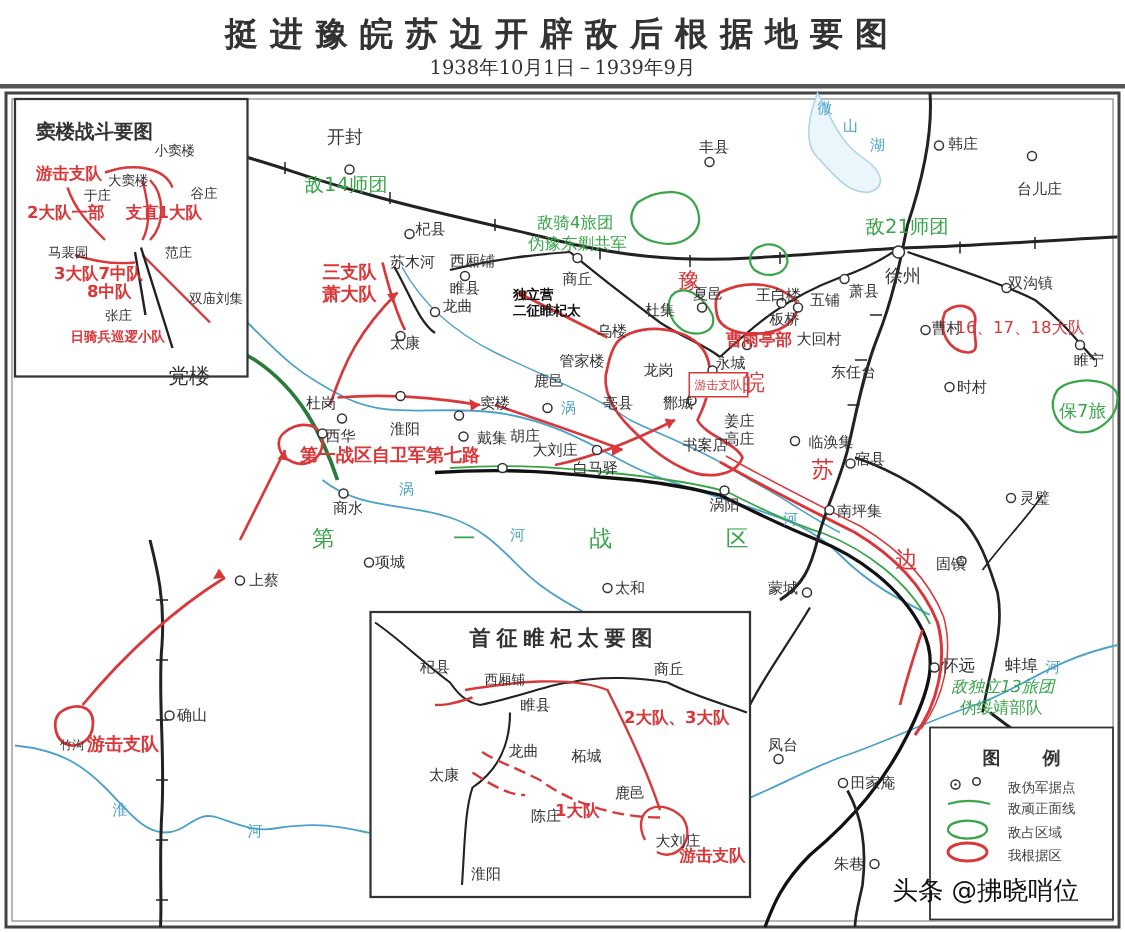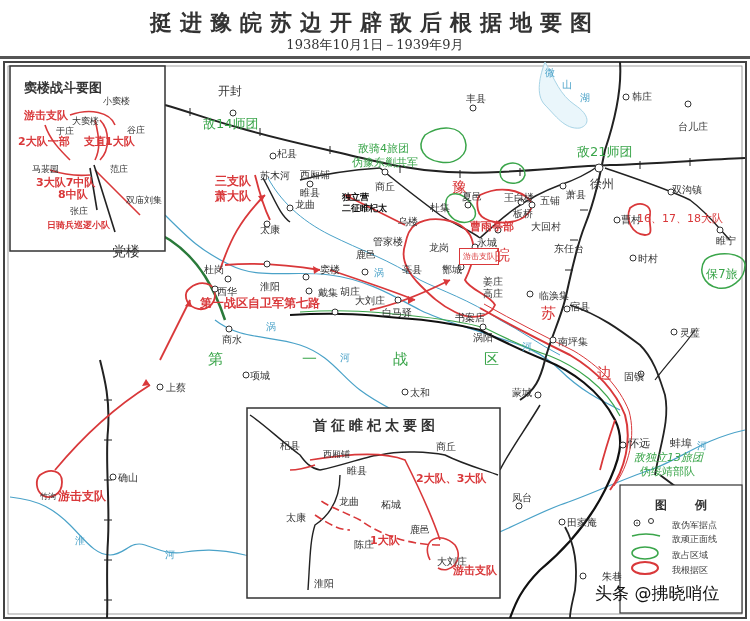--- a/index.html
+++ b/index.html
@@ -230,33 +230,33 @@
 <div class="lbl" style="left:716px;top:236px;">睢宁</div>
 <div class="lbl" style="left:638px;top:254px;">时村</div>
 <div class="lbl green" style="left:706px;top:268px;font-size:12px;">保7旅</div>
 
 <div class="lbl red zone" style="left:452px;top:180px;font-weight:normal;">豫</div>
 <div class="lbl" style="left:462px;top:192px;">夏邑</div>
 <div class="lbl" style="left:430px;top:203px;">杜集</div>
 <div class="lbl" style="left:504px;top:193px;">王白楼</div>
 <div class="lbl" style="left:540px;top:196px;">五铺</div>
 <div class="lbl" style="left:513px;top:209px;">板桥</div>
-<div class="lbl red" style="left:470px;top:221px;text-align:right;">曹雨亭部</div>
+<div class="lbl red" style="left:484px;top:221px;text-align:right;">曹雨亭部</div>
 <div class="lbl" style="left:554px;top:210px;margin-top:34px;">东任台</div>
 <div class="lbl" style="left:531px;top:222px;">大回村</div>
 <div class="lbl" style="left:398px;top:217px;">乌楼</div>
 <div class="lbl" style="left:373px;top:237px;">管家楼</div>
 <div class="lbl" style="left:477px;top:238px;">永城</div>
 <div class="lbl" style="left:429px;top:243px;">龙岗</div>
 <div class="boxlabel">游击支队</div>
 <div class="lbl red zone" style="left:495px;top:248px;font-weight:normal;">皖</div>
 <div class="lbl" style="left:442px;top:265px;">酂城</div>
 <div class="lbl" style="left:483px;top:277px;">姜庄</div>
 <div class="lbl" style="left:483px;top:289px;">高庄</div>
-<div class="lbl" style="left:455px;top:293px;margin-top:20px;">书案店</div>
+<div class="lbl" style="left:455px;top:293px;">书案店</div>
 <div class="lbl" style="left:402px;top:265px;">亳县</div>
 <div class="lbl" style="left:525px;top:291px;padding-left:14px;">临涣集</div>
 <div class="lbl" style="left:570px;top:302px;">宿县</div>
 <div class="lbl red zone" style="left:541px;top:306px;font-weight:normal;">苏</div>
 <div class="lbl" style="left:558px;top:337px;">南坪集</div>
 <div class="lbl" style="left:473px;top:333px;font-family:Liberation Serif, serif;">涡阳</div>
 <div class="lbl" style="left:680px;top:328px;">灵璧</div>
 <div class="lbl red zone" style="left:597px;top:366px;font-weight:normal;">边</div>
 <div class="lbl" style="left:624px;top:372px;">固镇</div>
 <div class="lbl" style="left:512px;top:388px;">蒙城</div>
@@ -289,21 +289,21 @@
 <div class="lbl blue" style="left:75px;top:536px;">淮</div>
 <div class="lbl blue" style="left:165px;top:550px;">河</div>
 
 <div class="lbl" style="left:628px;top:438px;font-size:11px;">怀远</div>
 <div class="lbl" style="left:670px;top:438px;font-size:11px;">蚌埠</div>
 <div class="lbl blue" style="left:697px;top:441px;">河</div>
 <div class="lbl green" style="left:634px;top:452px;font-style:italic;">敌独立13旅团</div>
 <div class="lbl green" style="left:640px;top:466px;">伪绥靖部队</div>
 <div class="lbl" style="left:512px;top:493px;">凤台</div>
 <div class="lbl" style="left:567px;top:518px;">田家庵</div>
-<div class="lbl" style="left:602px;top:572px;">朱巷</div>
+<div class="lbl" style="left:556px;top:572px;">朱巷</div>
 
 <div class="inset-title" style="left:24px;top:79px;">窦楼战斗要图</div>
 <div class="lbl" style="left:103px;top:97px;font-size:9px;">小窦楼</div>
 <div class="lbl" style="left:72px;top:117px;font-size:9px;">大窦楼</div>
 <div class="lbl" style="left:56px;top:127px;font-size:9px;">于庄</div>
 <div class="lbl" style="left:127px;top:126px;font-size:9px;">谷庄</div>
 <div class="lbl red" style="left:24px;top:110px;">游击支队</div>
 <div class="lbl red" style="left:18px;top:136px;">2大队一部</div>
 <div class="lbl red" style="left:84px;top:136px;">支直</div>
 <div class="lbl red" style="left:105px;top:136px;">1大队</div>

